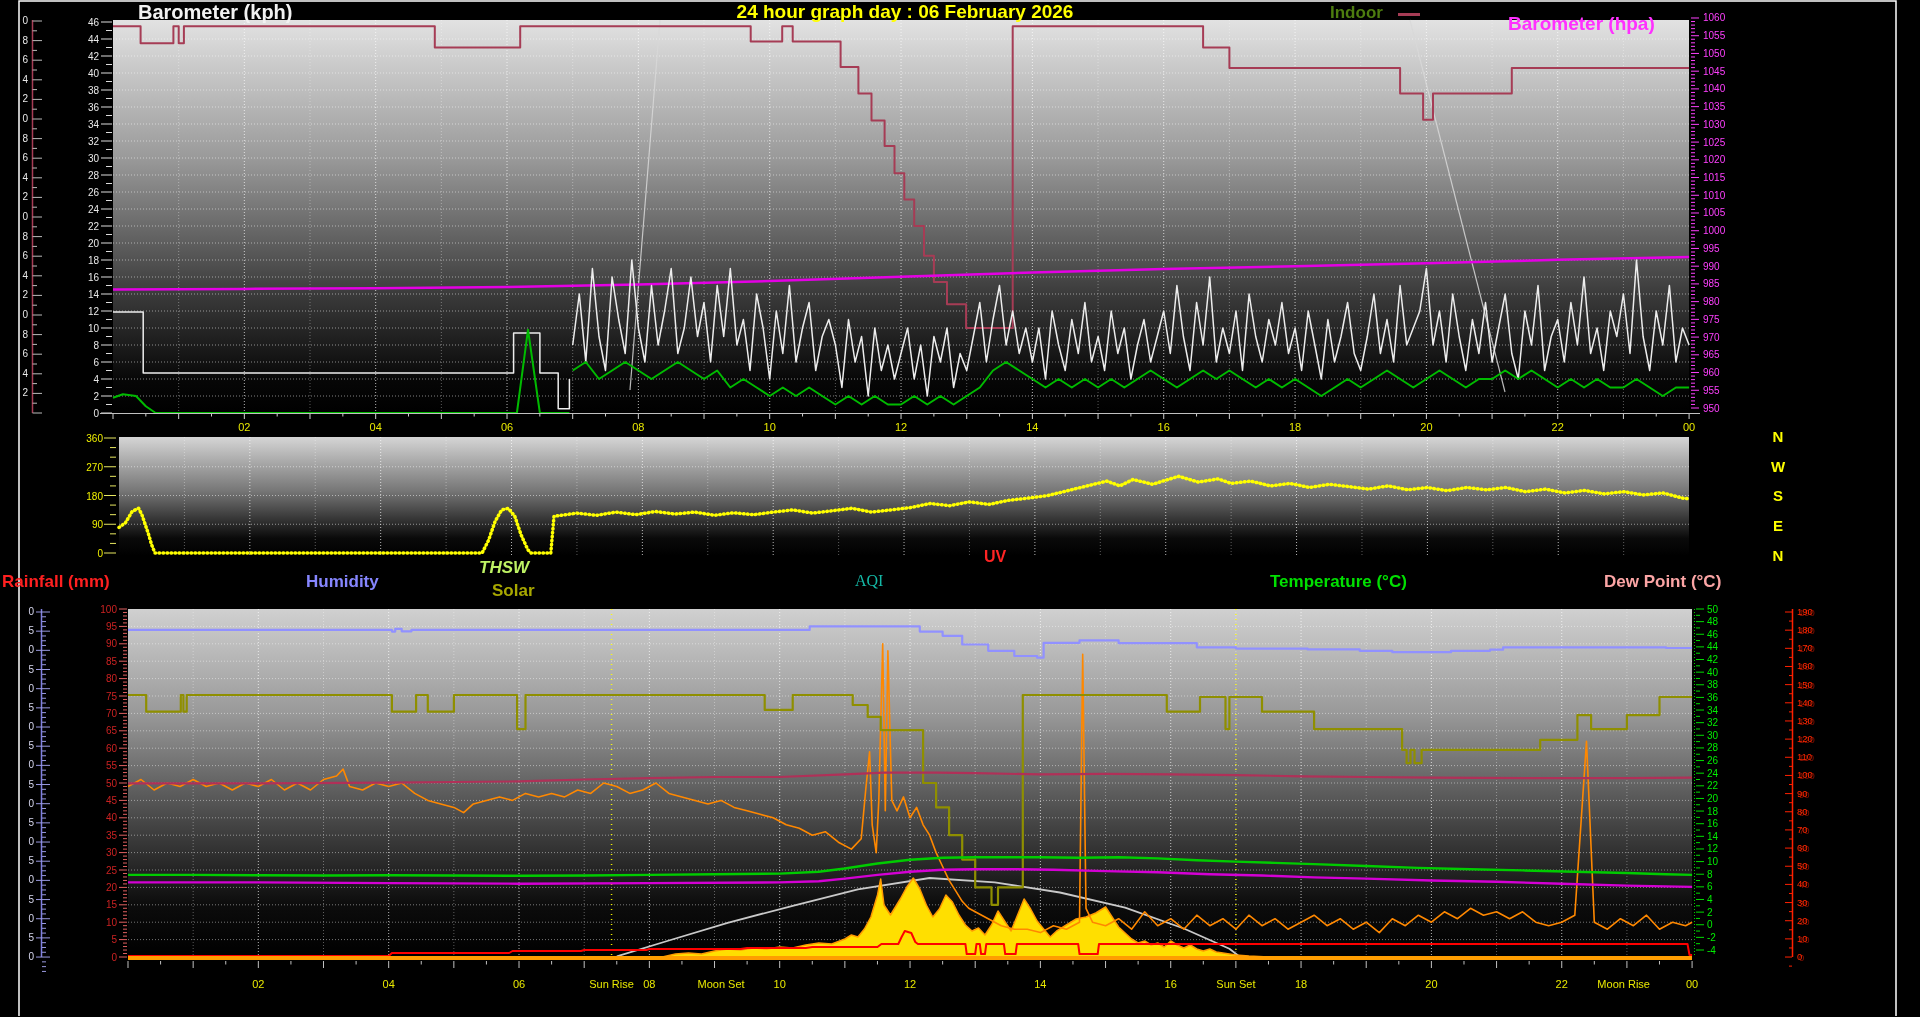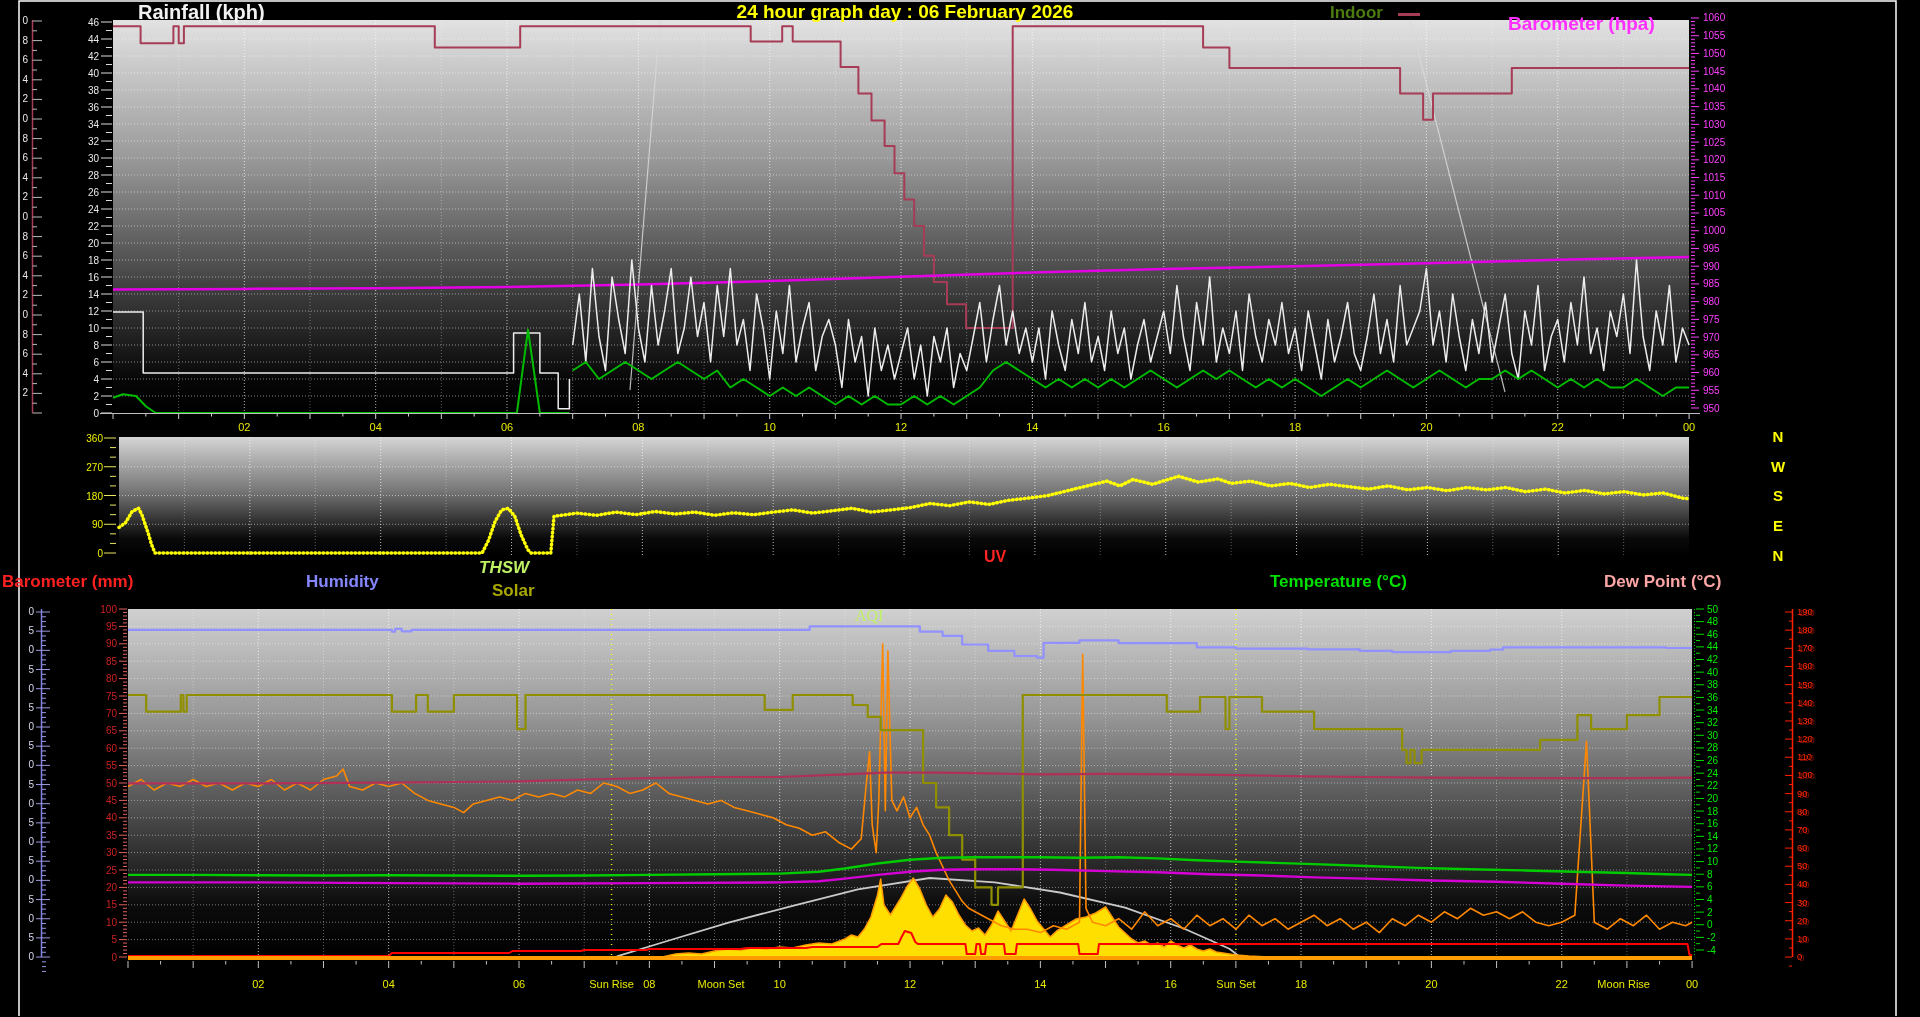--- a/index.html
+++ b/index.html
@@ -11,21 +11,21 @@
   .hdr{position:absolute;white-space:nowrap;font:bold 20px "Liberation Sans",sans-serif;}
   #t-wind{left:138px;top:1px;color:#f2f2f2;}
   #t-main{left:905px;top:1px;transform:translateX(-50%);color:#ffff00;font-size:19px;text-align:center;}
   #t-indoor{left:1330px;top:3px;color:#4d7c0f;font-size:17px;}
   #t-baro{left:1508px;top:1px;color:#ff30ff;font-size:19px;margin-top:12px;}
   #leg-dash{position:absolute;left:1398px;top:13px;width:22px;height:3px;background:#a63c55;}
   #l-rain{left:2px;top:572px;color:#ff2020;}
   #l-hum{left:266px;top:572px;color:#8686ff;margin-left:40px;}
   #l-thsw{left:479px;top:558px;color:#bef264;font-style:italic;}
   #l-solar{left:481px;top:581px;color:#a8a800;margin-left:11px;}
-  #l-aqi{left:855px;top:572px;color:#bef264;font:16px "Liberation Serif",serif;margin-top:35px;}
+  #l-aqi{left:855px;top:572px;color:#14b8a6;font:16px "Liberation Serif",serif;}
   #l-uv{left:984px;top:548px;color:#ff2424;font-size:16px;}
   #l-temp{left:1270px;top:572px;color:#00e000;}
   #l-dew{left:1604px;top:572px;color:#fca5a5;text-align:center;}
   .compass{position:absolute;left:1766px;width:24px;text-align:center;
            font:bold 15px "Liberation Sans",sans-serif;color:#ffff00;}
 </style>
 </head>
 <body>
 
 <div id="win">
@@ -992,27 +992,27 @@
         <text x="1561.74" y="988" fill="#e8e800" font-size="11" text-anchor="middle">22</text>
         <text x="1692.08" y="988" fill="#e8e800" font-size="11" text-anchor="middle">00</text>
         <text x="611.5614" y="988" fill="#e8e800" font-size="11" text-anchor="middle">Sun Rise</text>
         <text x="721.047" y="988" fill="#e8e800" font-size="11" text-anchor="middle">Moon Set</text>
         <text x="1235.89" y="988" fill="#e8e800" font-size="11" text-anchor="middle">Sun Set</text>
         <text x="1623.6515" y="988" fill="#e8e800" font-size="11" text-anchor="middle">Moon Rise</text>
       </g>
       <path d="M19 1016 L19 1 L1896 1 L1896 1016" fill="none" stroke="#ffffff" stroke-width="1.5"></path>
     </svg>
 
-  <div class="hdr" id="t-wind">Rainfall (kph)</div>
+  <div class="hdr" id="t-wind">Barometer (kph)</div>
   <div class="hdr" id="t-main">24 hour graph day : 06 February 2026</div>
   <div class="hdr" id="t-indoor">Indoor</div>
   <div id="leg-dash"></div>
   <div class="hdr" id="t-baro">Barometer (hpa)</div>
 
-  <div class="lbl" id="l-rain">Barometer (mm)</div>
+  <div class="lbl" id="l-rain">Rainfall (mm)</div>
   <div class="lbl" id="l-hum">Humidity</div>
   <div class="lbl" id="l-thsw">THSW</div>
   <div class="lbl" id="l-solar">Solar</div>
   <div class="lbl" id="l-aqi">AQI</div>
   <div class="lbl" id="l-uv">UV</div>
   <div class="lbl" id="l-temp">Temperature (°C)</div>
   <div class="lbl" id="l-dew">Dew Point (°C)</div>
 
   <div class="compass" style="top:428px">N</div>
   <div class="compass" style="top:458px">W</div>

